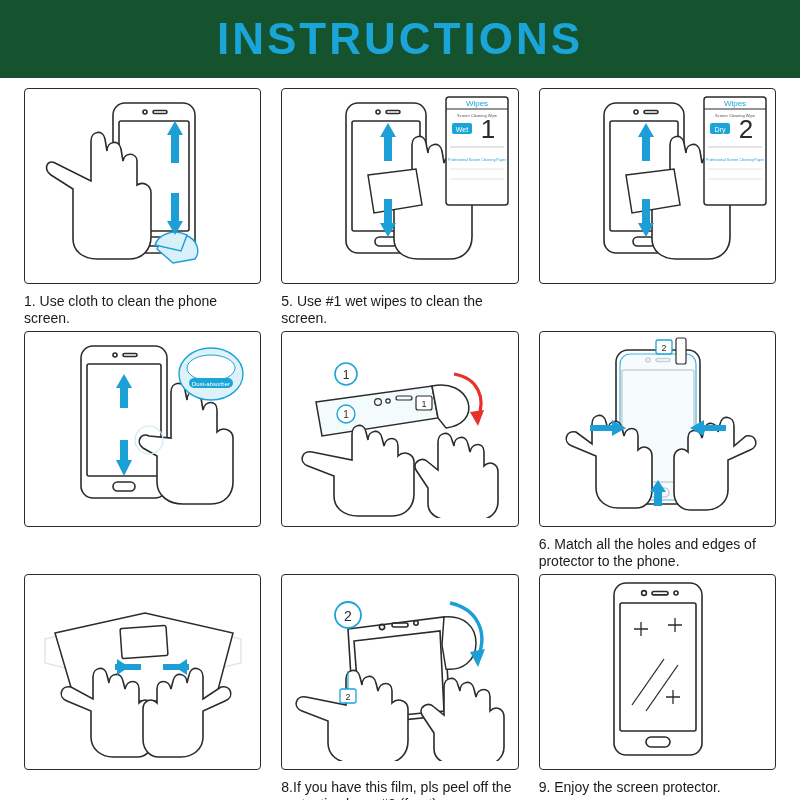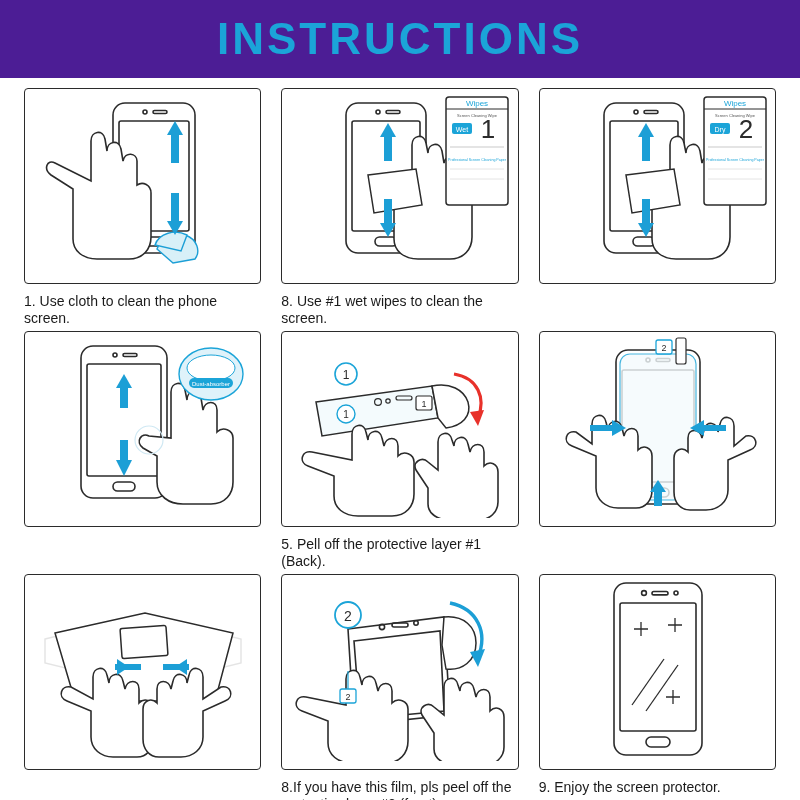--- a/index.html
+++ b/index.html
@@ -19,21 +19,21 @@
     height: 800px;
     background: #ffffff;
     box-sizing: border-box;
   }
   .title-bar {
     position: absolute;
     left: 0;
     top: 0;
     width: 800px;
     height: 78px;
-    background: #4c1d95;
+    background: #14532d;
     display: flex;
     align-items: center;
     justify-content: center;
   }
   .title-text {
     font-size: 44px;
     font-weight: bold;
     letter-spacing: 3px;
     color: #1ba4d8;
     font-family: "Liberation Sans", sans-serif;
@@ -146,21 +146,21 @@
             <rect x="170" y="34" width="20" height="11" rx="2" fill="#1ba4d8"></rect>
             <text x="180" y="42.5" font-size="7" fill="#ffffff" text-anchor="middle" font-family="Liberation Sans, sans-serif">Wet</text>
             <text x="206" y="49" font-size="26" fill="#2b2b2b" text-anchor="middle" font-family="Liberation Sans, sans-serif">1</text>
             <line x1="168" y1="58" x2="222" y2="58" stroke="#bbb" stroke-width="0.8"></line>
             <text x="195" y="72" font-size="3.6" fill="#1ba4d8" text-anchor="middle" font-family="Liberation Sans, sans-serif">Professional Screen Cleaning Paper</text>
             <line x1="168" y1="80" x2="222" y2="80" stroke="#ddd" stroke-width="0.8"></line>
             <line x1="168" y1="90" x2="222" y2="90" stroke="#ddd" stroke-width="0.8"></line>
           </g>
         </svg>
       </div>
-      <div class="caption">8. Use #1 wet wipes to clean the screen.</div>
+      <div class="caption">5. Use #1 wet wipes to clean the screen.</div>
     </div>
 
     <div class="cell">
       <div class="panel">
         <svg viewBox="0 0 236 186" width="236" height="186" preserveAspectRatio="xMidYMid meet">
           <g fill="none" stroke="#2b2b2b" stroke-width="1.6">
             <rect x="64" y="14" width="80" height="150" rx="12"></rect>
             <rect x="70" y="32" width="68" height="110" rx="2"></rect>
             <rect x="93" y="148" width="22" height="9" rx="4.5"></rect>
             <circle cx="96" cy="23" r="2"></circle>
@@ -254,21 +254,20 @@
           <g>
             <circle cx="64" cy="82" r="9" fill="#ffffff" stroke="#1ba4d8" stroke-width="1.4"></circle>
             <text x="64" y="86" font-size="10" fill="#2b2b2b" text-anchor="middle" font-family="Liberation Sans, sans-serif">1</text>
           </g>
           <g>
             <rect x="134" y="64" width="16" height="14" rx="2" fill="#ffffff" stroke="#2b2b2b" stroke-width="1.2"></rect>
             <text x="142" y="75" font-size="9" fill="#2b2b2b" text-anchor="middle" font-family="Liberation Sans, sans-serif">1</text>
           </g>
         </svg>
       </div>
-      <div class="caption">5. Pell off the protective layer #1 (Back).</div>
     </div>
 
     <div class="cell">
       <div class="panel">
         <svg viewBox="0 0 236 186" width="236" height="186" preserveAspectRatio="xMidYMid meet">
           <g fill="none" stroke="#2b2b2b" stroke-width="1.6">
             <rect x="76" y="18" width="84" height="154" rx="12"></rect>
             <rect x="82" y="38" width="72" height="112" rx="2"></rect>
             <rect x="107" y="156" width="22" height="9" rx="4.5"></rect>
             <circle cx="108" cy="28" r="2"></circle>
@@ -291,20 +290,21 @@
             <polygon points="118,148 110,160 126,160"></polygon>
             <rect x="114" y="160" width="8" height="14"></rect>
           </g>
           <g>
             <rect x="116" y="8" width="16" height="14" rx="2" fill="#ffffff" stroke="#1ba4d8" stroke-width="1.3"></rect>
             <text x="124" y="19" font-size="9" fill="#2b2b2b" text-anchor="middle" font-family="Liberation Sans, sans-serif">2</text>
           </g>
           <rect x="136" y="6" width="10" height="26" rx="2" fill="#ffffff" stroke="#2b2b2b" stroke-width="1.2"></rect>
         </svg>
       </div>
+      <div class="caption">6. Match all the holes and edges of protector to the phone.</div>
     </div>
 
     <div class="cell">
       <div class="panel">
         <svg viewBox="0 0 236 186" width="236" height="186" preserveAspectRatio="xMidYMid meet">
           <g fill="#ffffff" stroke="#2b2b2b" stroke-width="1.5">
             <path d="M20 64 L118 40 L216 64 L216 88 L118 112 L20 88 Z" opacity="0.12"></path>
             <path d="M30 58 L120 38 L208 58 L190 126 L50 126 Z"></path>
           </g>
           <g fill="#ffffff" stroke="#2b2b2b" stroke-width="1.5">

